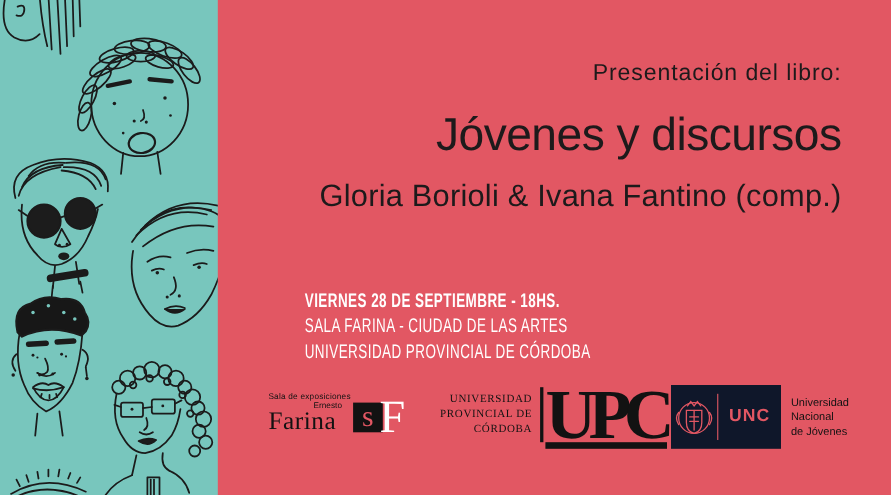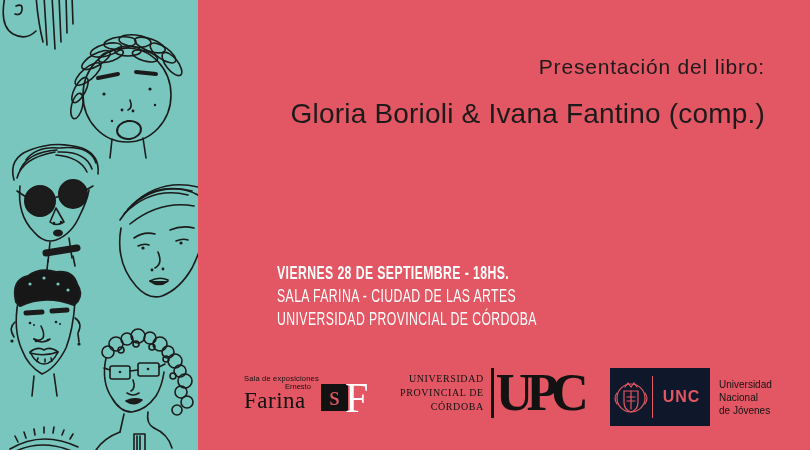--- a/index.html
+++ b/index.html
@@ -17,37 +17,37 @@
   .kicker { font-size:21px; letter-spacing:.8px; font-weight:400; margin-bottom:19px; }
   .book-title { font-size:42px; font-weight:300; line-height:48px; letter-spacing:-.5px; }
   .book-subtitle { font-size:33px; font-weight:300; line-height:40px; letter-spacing:-.5px; }
   .book-authors { font-size:28px; font-weight:300; margin-top:16px; letter-spacing:.2px; }
 
   .event-details { position:absolute; left:79px; top:262px; color:#ffffff; }
   .event-line { display:block; font-size:18px; line-height:23px; letter-spacing:.6px; transform:scaleX(.68); transform-origin:left center; white-space:nowrap; font-weight:400; }
   .event-line.bold { font-weight:700; }
 
   
-  .logos { position:absolute; left:0; top:366px; width:612px; height:64px; }
+  .logos { position:absolute; left:0; top:348px; width:612px; height:64px; }
 
   
   .logo-farina { position:absolute; left:46px; top:8px; display:flex; align-items:flex-end; color:#121212; }
   .farina-text { display:flex; flex-direction:column; }
   .farina-small1 { font-size:7.5px; letter-spacing:.2px; white-space:nowrap; }
   .farina-small2 { font-size:7.5px; text-align:right; padding-right:8px; margin-top:-1px; }
   .farina-name { font-family:"Liberation Serif", serif; font-size:23px; line-height:.85; letter-spacing:.5px; }
   .farina-square { width:27px; height:27px; background:#121212; display:flex; align-items:center; justify-content:center; margin-left:2px; margin-bottom:0; }
   .farina-s { font-family:"Liberation Serif", serif; font-size:27px; line-height:1; color:#e25763; position:relative; top:-1px; }
   .farina-f { font-family:"Liberation Serif", serif; font-size:42px; line-height:.75; color:#ffffff; margin-left:-3px; margin-bottom:-4px; }
 
   
   .logo-upc { position:absolute; left:202px; top:2px; display:flex; align-items:center; color:#121212; }
   .upc-text { text-align:right; font-family:"Liberation Serif", serif; font-size:10px; letter-spacing:.6px; line-height:1.4; white-space:nowrap; }
   .upc-bar { width:3px; height:50px; background:#121212; margin-left:7px; }
-  .upc-mark { font-family:"Liberation Serif", serif; font-size:52px; font-weight:700; letter-spacing:-7px; line-height:.85; margin-left:2px; padding-right:8px; }
+  .upc-mark { font-family:"Liberation Serif", serif; font-size:64px; font-weight:700; letter-spacing:-7px; line-height:.85; margin-left:2px; padding-right:8px;text-decoration:underline; }
 
   
   .logo-unc { position:absolute; left:412px; top:2px; display:flex; align-items:center; }
   .unc-box { width:100px; height:58px; background:#0f172a; display:flex; align-items:center; }
   .unc-crest { width:42px; display:flex; justify-content:center; }
   .unc-divider { width:1px; height:42px; background:#e25763; }
   .unc-mark { flex:1; text-align:center; color:#e25763; font-weight:700; font-size:16px; letter-spacing:1px; }
   .unc-caption { margin-left:9px; color:#121212; font-size:10px; line-height:1.3; }
   .unc-caption span { display:block; }
 </style>
@@ -227,20 +227,21 @@
         <path d="M 137 436 L 137 450"></path>
         <path d="M 140 436 L 140 450"></path>
       </g>
     </svg>
   </div>
 
   <div class="panel-right">
 
     <div class="headline-stack">
       <div class="kicker">Presentación del libro:</div>
+      <div class="book-title">Jóvenes y discursos</div>
       <div class="book-authors">Gloria Borioli &amp; Ivana Fantino (comp.)</div>
     </div>
 
     <div class="event-details">
       <span class="event-line bold">VIERNES 28 DE SEPTIEMBRE - 18HS.</span>
       <span class="event-line">SALA FARINA - CIUDAD DE LAS ARTES</span>
       <span class="event-line">UNIVERSIDAD PROVINCIAL DE CÓRDOBA</span>
     </div>
 
     <div class="logos">

